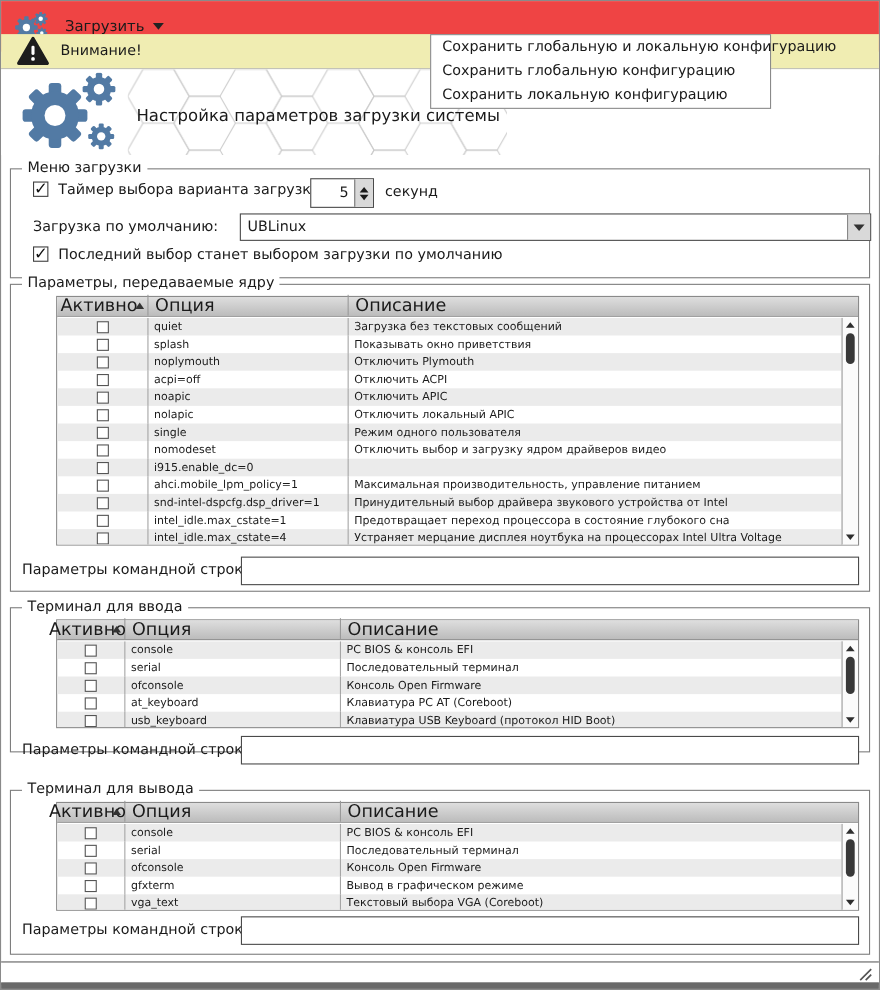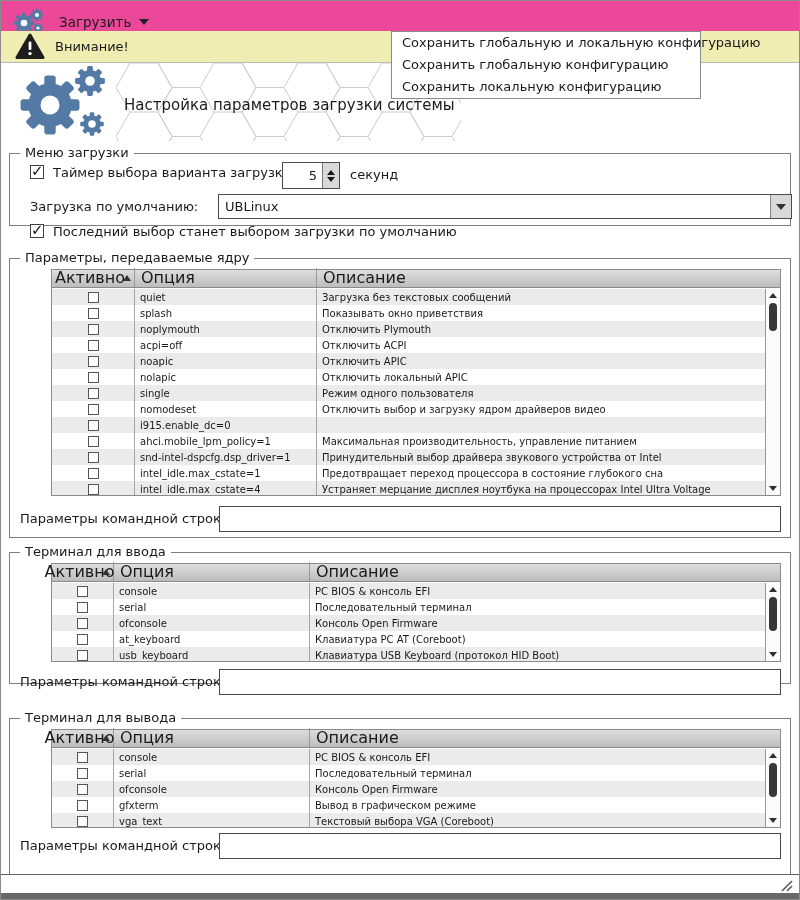--- a/index.html
+++ b/index.html
@@ -1,22 +1,22 @@
 <!DOCTYPE html>
 <html><head>
 <meta charset="utf-8">
 <style>
   * { box-sizing: border-box; margin: 0; padding: 0; }
   html,body { width:800px; height:900px; overflow:hidden;
     font-family:"DejaVu Sans","Liberation Sans",sans-serif; color:#1a1a1a; background:#fff; }
   .window { position:relative; width:800px; height:900px; border:1px solid #8a8a8a; background:#fff; }
 
   
-  .toolbar { position:absolute; top:0; left:0; right:0; height:46px; background:#ec4899;
-    border-bottom:5px solid #fca5a5; display:flex; align-items:center; }
+  .toolbar { position:absolute; top:0; left:0; right:0; height:46px; background:#ef4444;
+    border-bottom:1px solid #fca5a5; display:flex; align-items:center; }
   .tb-left { display:flex; align-items:center; gap:14px; padding-left:12px; }
   .tb-title { position:absolute; left:50%; transform:translateX(-50%); font-size:13.5px;margin-top:33px; }
   .tb-right { position:absolute; right:8px; display:flex; align-items:center; gap:16px; }
   .menu-btn { display:flex; align-items:center; gap:8px; font-size:13.5px; cursor:default; }
   .caret { width:0; height:0; border-left:5px solid transparent; border-right:5px solid transparent;
     border-top:6px solid #222; }
   .win-controls { display:flex; align-items:center; gap:9px; }
   .wc { display:inline-flex; align-items:center; justify-content:center; width:14px; height:14px; }
   .min-bar { width:11px; height:3px; background:#4a4a4a; margin-top:2px; }
 
@@ -34,24 +34,24 @@
   
   .banner { position:absolute; top:62px; left:0; right:0; height:78px; background:#fff; }
   .hexpat { position:absolute; left:115px; top:0; }
   .banner-title { position:absolute; left:123px; top:33px; font-size:15px; }
   .logo { position:absolute; left:12px; top:3px; }
 
   
   .group { position:absolute; left:8px; right:8px; border:1px solid #7e7e7e; background:#fff; }
   .legend { position:absolute; top:-9px; left:10px; background:#fff; padding:0 5px; font-size:13px; }
   .lbl { position:absolute; font-size:13px; white-space:nowrap; }
-  .g1 { top:152px; height:73px; }
+  .g1 { top:152px; height:100px; }
   .g2 { top:257px; height:280px; }
   .g3 { top:551px; height:132px; }
-  .g4 { top:717px; height:174px; }
+  .g4 { top:717px; height:150px; }
 
   
   .checkbox { position:absolute; width:14px; height:14px; background:#fff; border:1px solid #3f3f3f; }
   .checkbox[data-checked="true"]::after { content:"✓"; position:absolute; left:0; top:-4px;
     font-size:15px; font-weight:bold; color:#101010; }
   .checkbox.small { position:static; display:inline-block; width:11px; height:11px; border-color:#555; }
 
   
   .spinbox { position:absolute; top:8px; left:272px; width:58px; height:27px;
     border:1px solid #4a4a4a; background:#fff; display:flex; }

